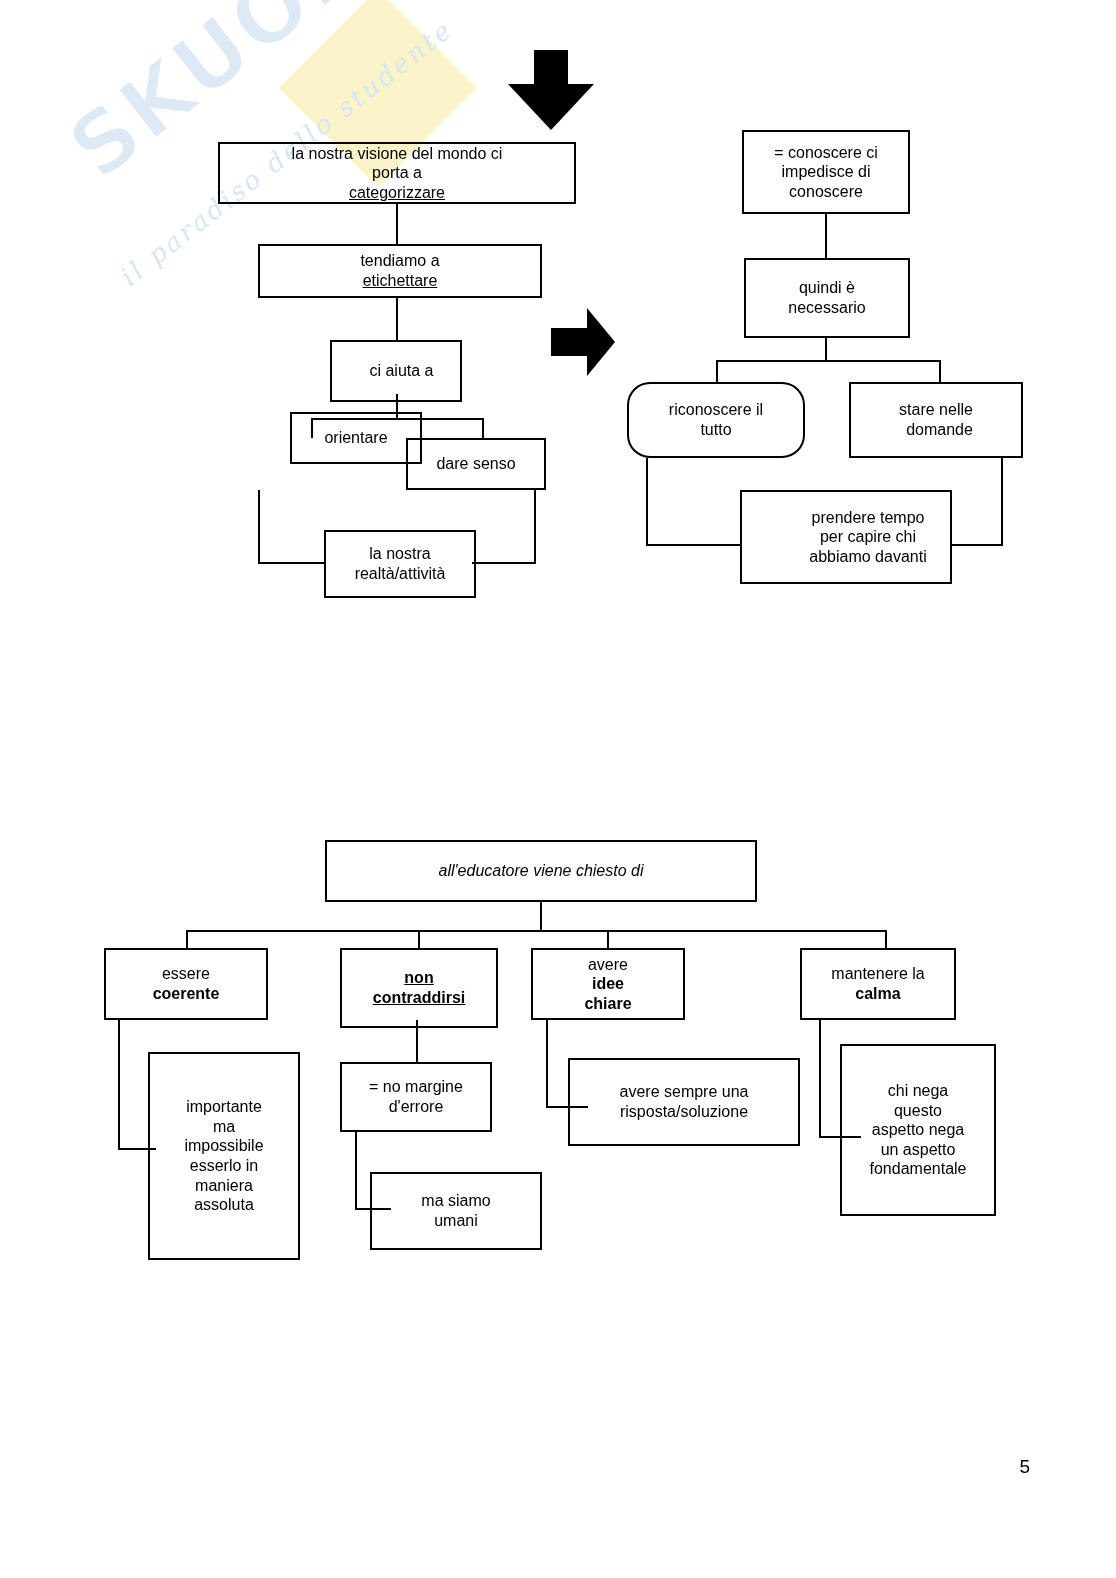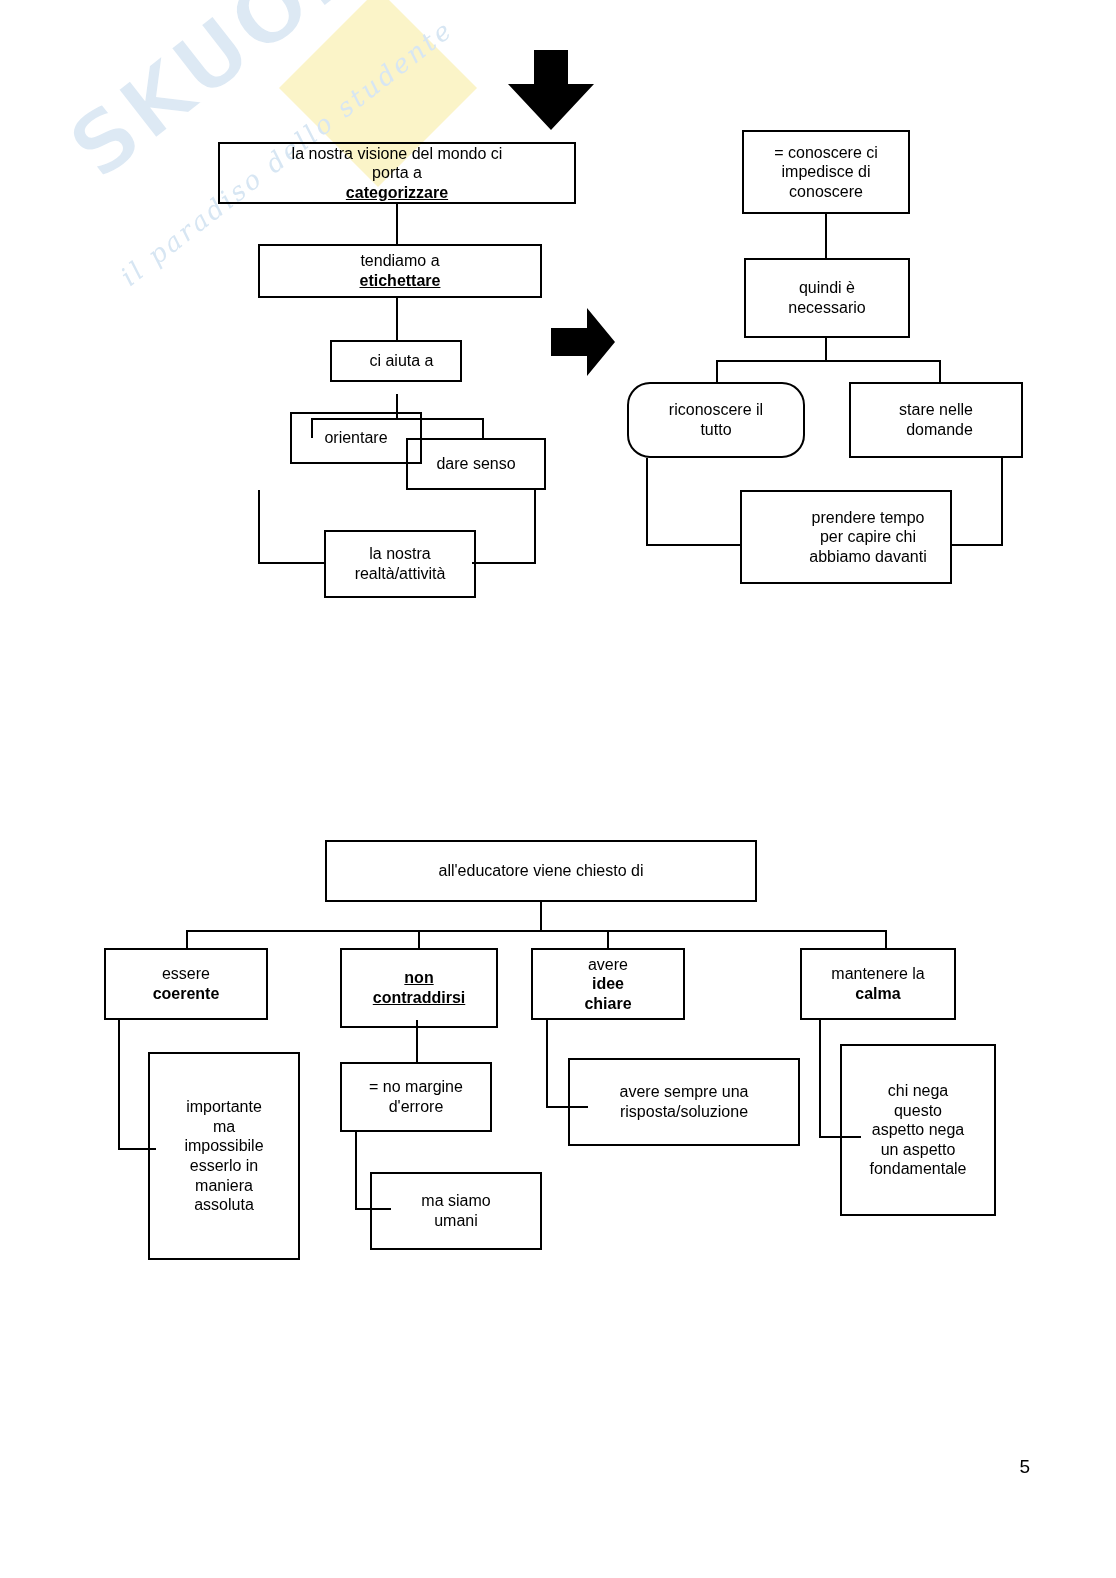--- a/index.html
+++ b/index.html
@@ -75,21 +75,21 @@
     align-items: center;
     justify-content: center;
     text-align: center;
     font-size: 16px;
     line-height: 1.22;
     color: #000000;
     z-index: 3;
     padding: 2px 4px;
   }
   .node span { display: block; }
-  .u { text-decoration: underline; font-weight: bold; }
+  .u { text-decoration: underline; }
   .b { font-weight: bold; }
 
   .ln {
     position: absolute;
     background: #000000;
     z-index: 2;
   }
   .lnh { height: 2px; }
   .lnv { width: 2px; }
 
@@ -144,21 +144,21 @@
     <div>
         <span>
           <span>tendiamo a </span>
           <span class="u">etichettare</span>
         </span>
       </div>
   </div>
 
   <div class="ln lnv" style="left:396px; top:298px; height:42px;"></div>
 
-  <div class="node" style="left:330px; top:340px; width:132px; height:42px;padding-left:15px;">
+  <div class="node" style="left:330px; top:340px; width:132px; height:62px;padding-left:15px;">
     <div>
         <span>ci aiuta a</span>
       </div>
   </div>
 
   <div class="ln lnv" style="left:396px; top:394px; height:24px;"></div>
   <div class="ln lnh" style="left:311px; top:418px; width:173px;"></div>
   <div class="ln lnv" style="left:311px; top:418px; height:20px;"></div>
   <div class="ln lnv" style="left:482px; top:418px; height:20px;"></div>
 
@@ -227,21 +227,21 @@
   <div class="ln lnh" style="left:950px; top:544px; width:53px;"></div>
 
   <div class="node" style="left:740px; top:490px; width:212px; height:94px;padding-left:48px;">
     <div>
       <span>prendere tempo</span>
       <span>per capire chi</span>
       <span>abbiamo davanti</span>
     </div>
   </div>
 
-  <div class="node" style="left:325px; top:840px; width:432px; height:62px;">
+  <div class="node" style="left:325px; top:840px; width:432px; height:62px;font-style:italic;">
     <div>
         <span>all'educatore viene chiesto di</span>
       </div>
   </div>
 
   <div class="ln lnv" style="left:540px; top:902px; height:30px;"></div>
   <div class="ln lnh" style="left:186px; top:930px; width:699px;"></div>
   <div class="ln lnv" style="left:186px; top:930px; height:18px;"></div>
   <div class="ln lnv" style="left:418px; top:930px; height:18px;"></div>
   <div class="ln lnv" style="left:607px; top:930px; height:18px;"></div>

